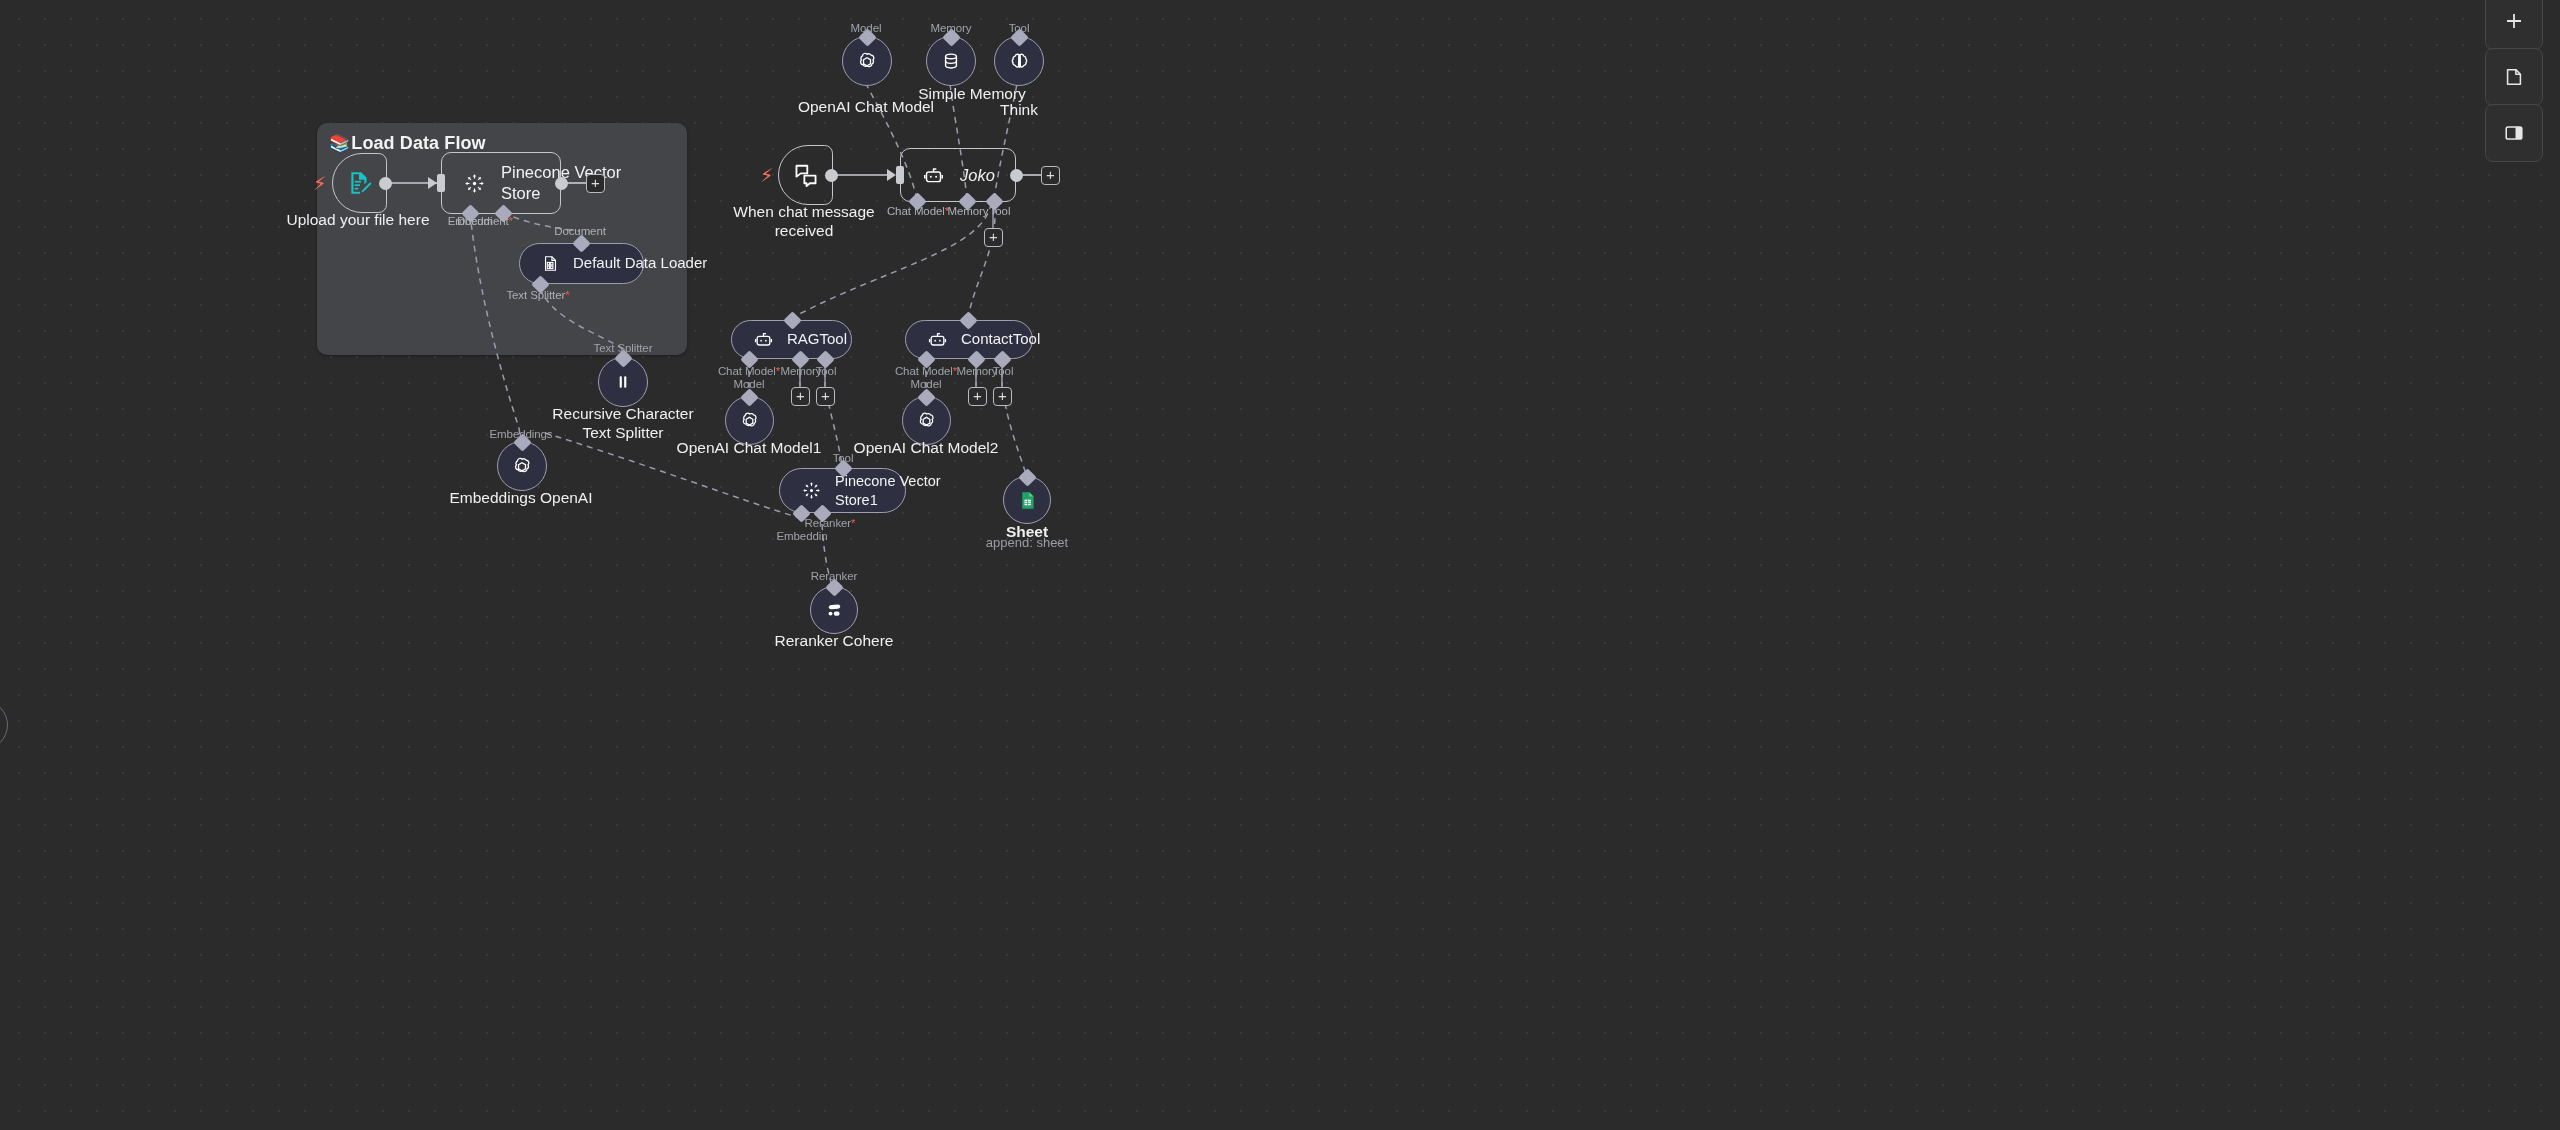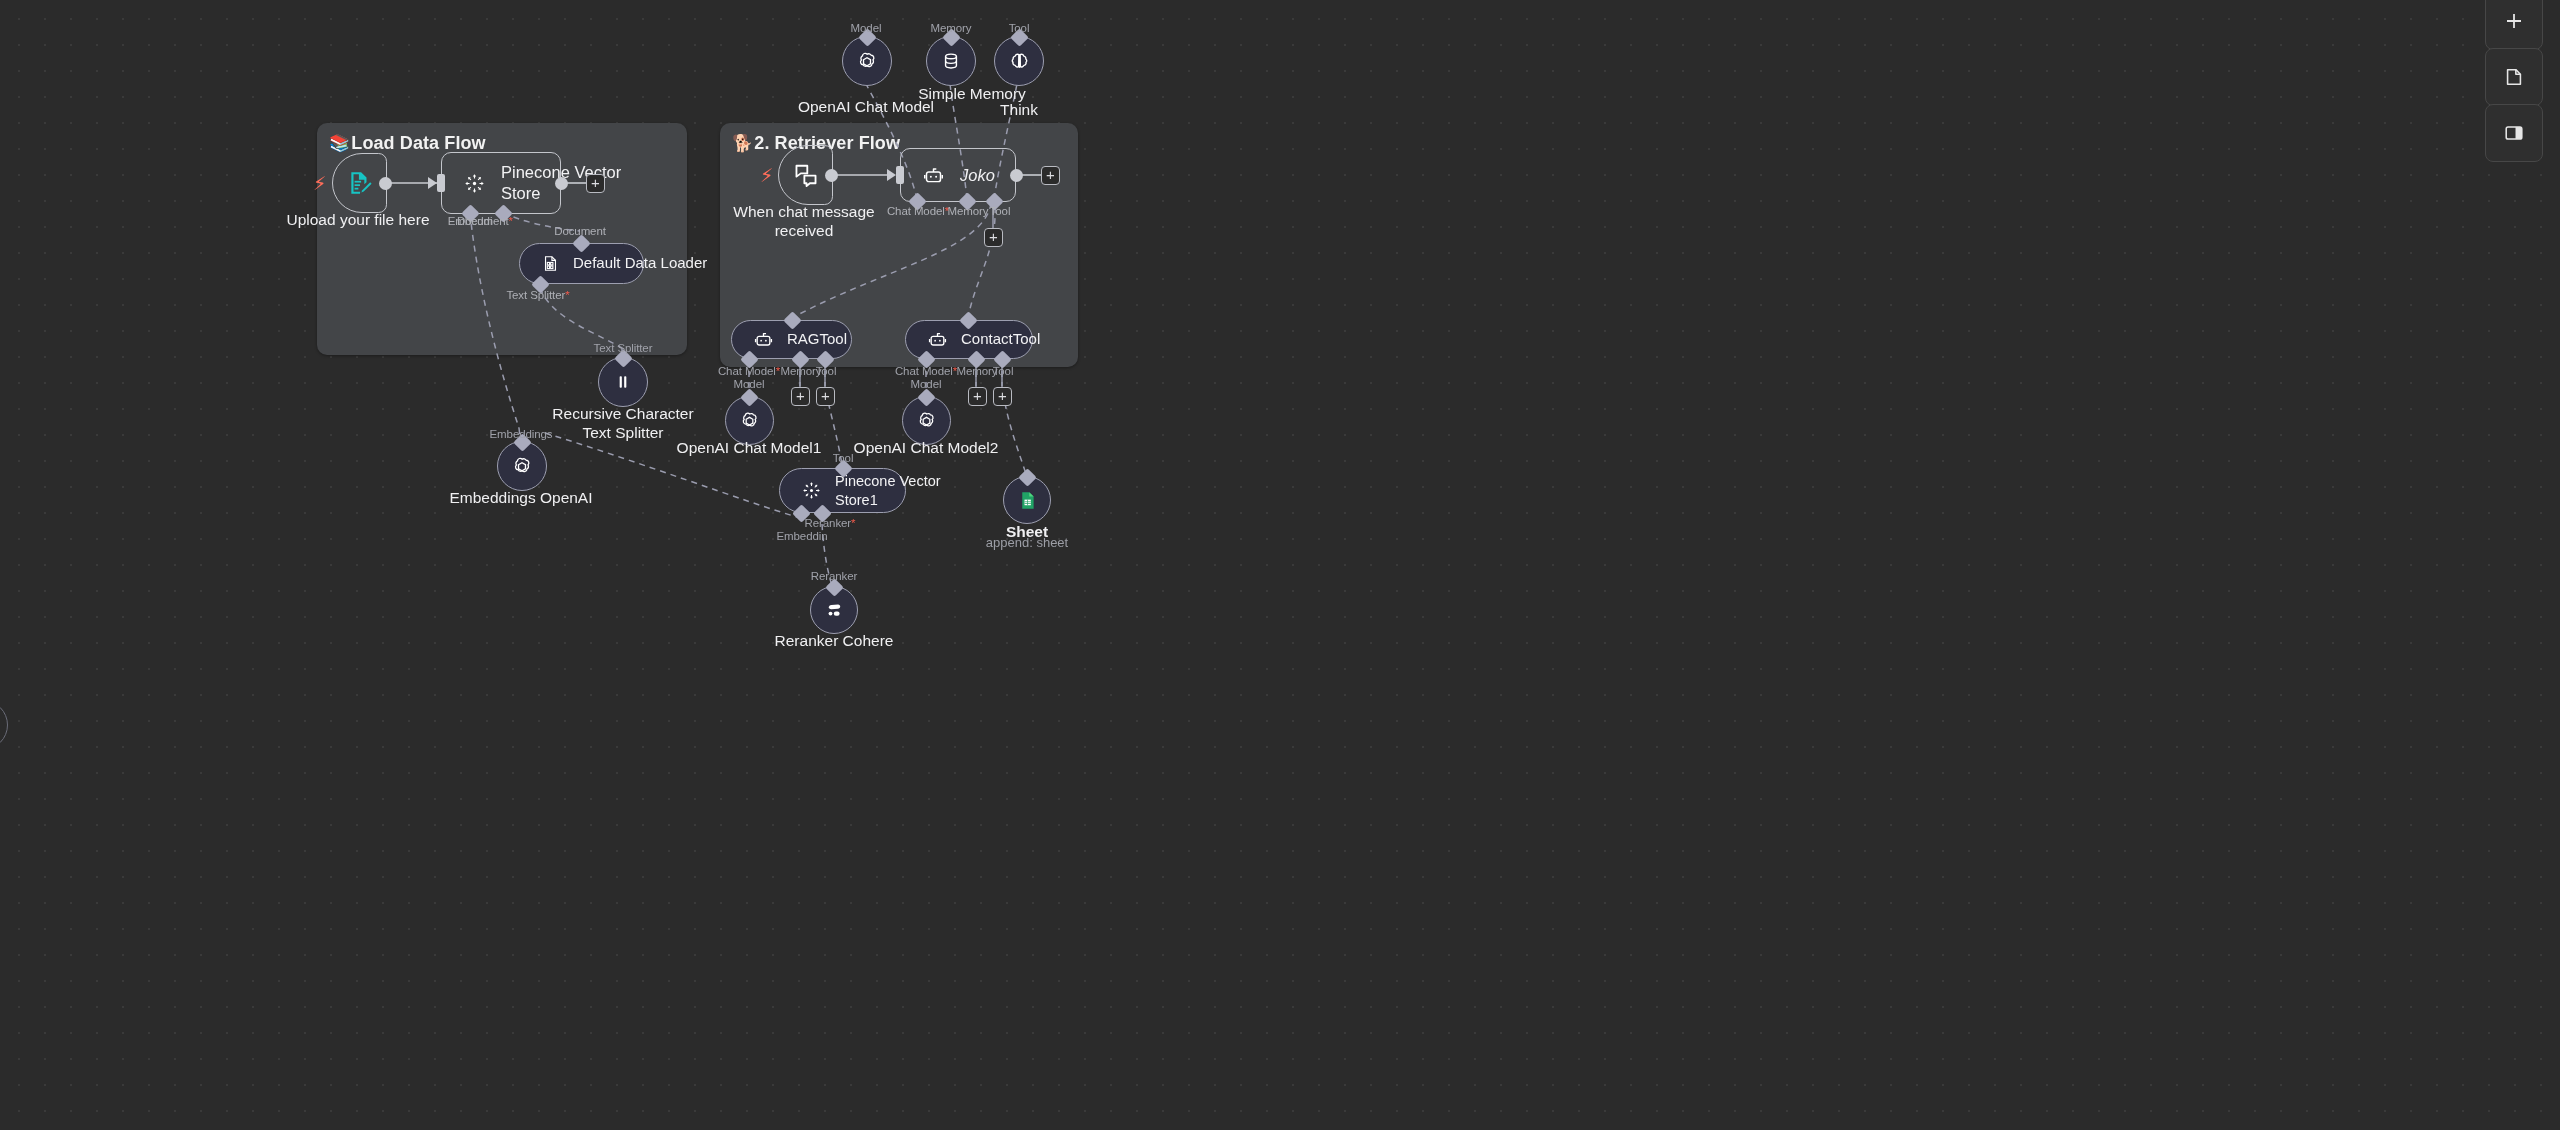--- a/index.html
+++ b/index.html
@@ -180,25 +180,20 @@
 <body>
 
 <div id="canvas">
 
   <div class="sticky" style="left:307px; top:123px; width:370px; height:232px;margin-left:10px;">
     <div class="sticky-title">
       <span class="sticky-emoji">📚</span><span>Load Data Flow</span>
     </div>
   </div>
 
-  <div class="sticky" style="left:720px; top:123px; width:358px; height:244px;">
-    <div class="sticky-title">
-      <span class="sticky-emoji">🐕</span><span>2. Retriever Flow</span>
-    </div>
-  </div>
 
   <svg id="edges" viewBox="0 0 2560 1130" preserveAspectRatio="none">
     <g stroke="#c9cbd1" stroke-width="1.6" fill="none">
 
       <path d="M385,183 L437,183"></path>
 
       <path d="M561,183 L586,183"></path>
 
       <path d="M831,175 L890,175"></path>
 

